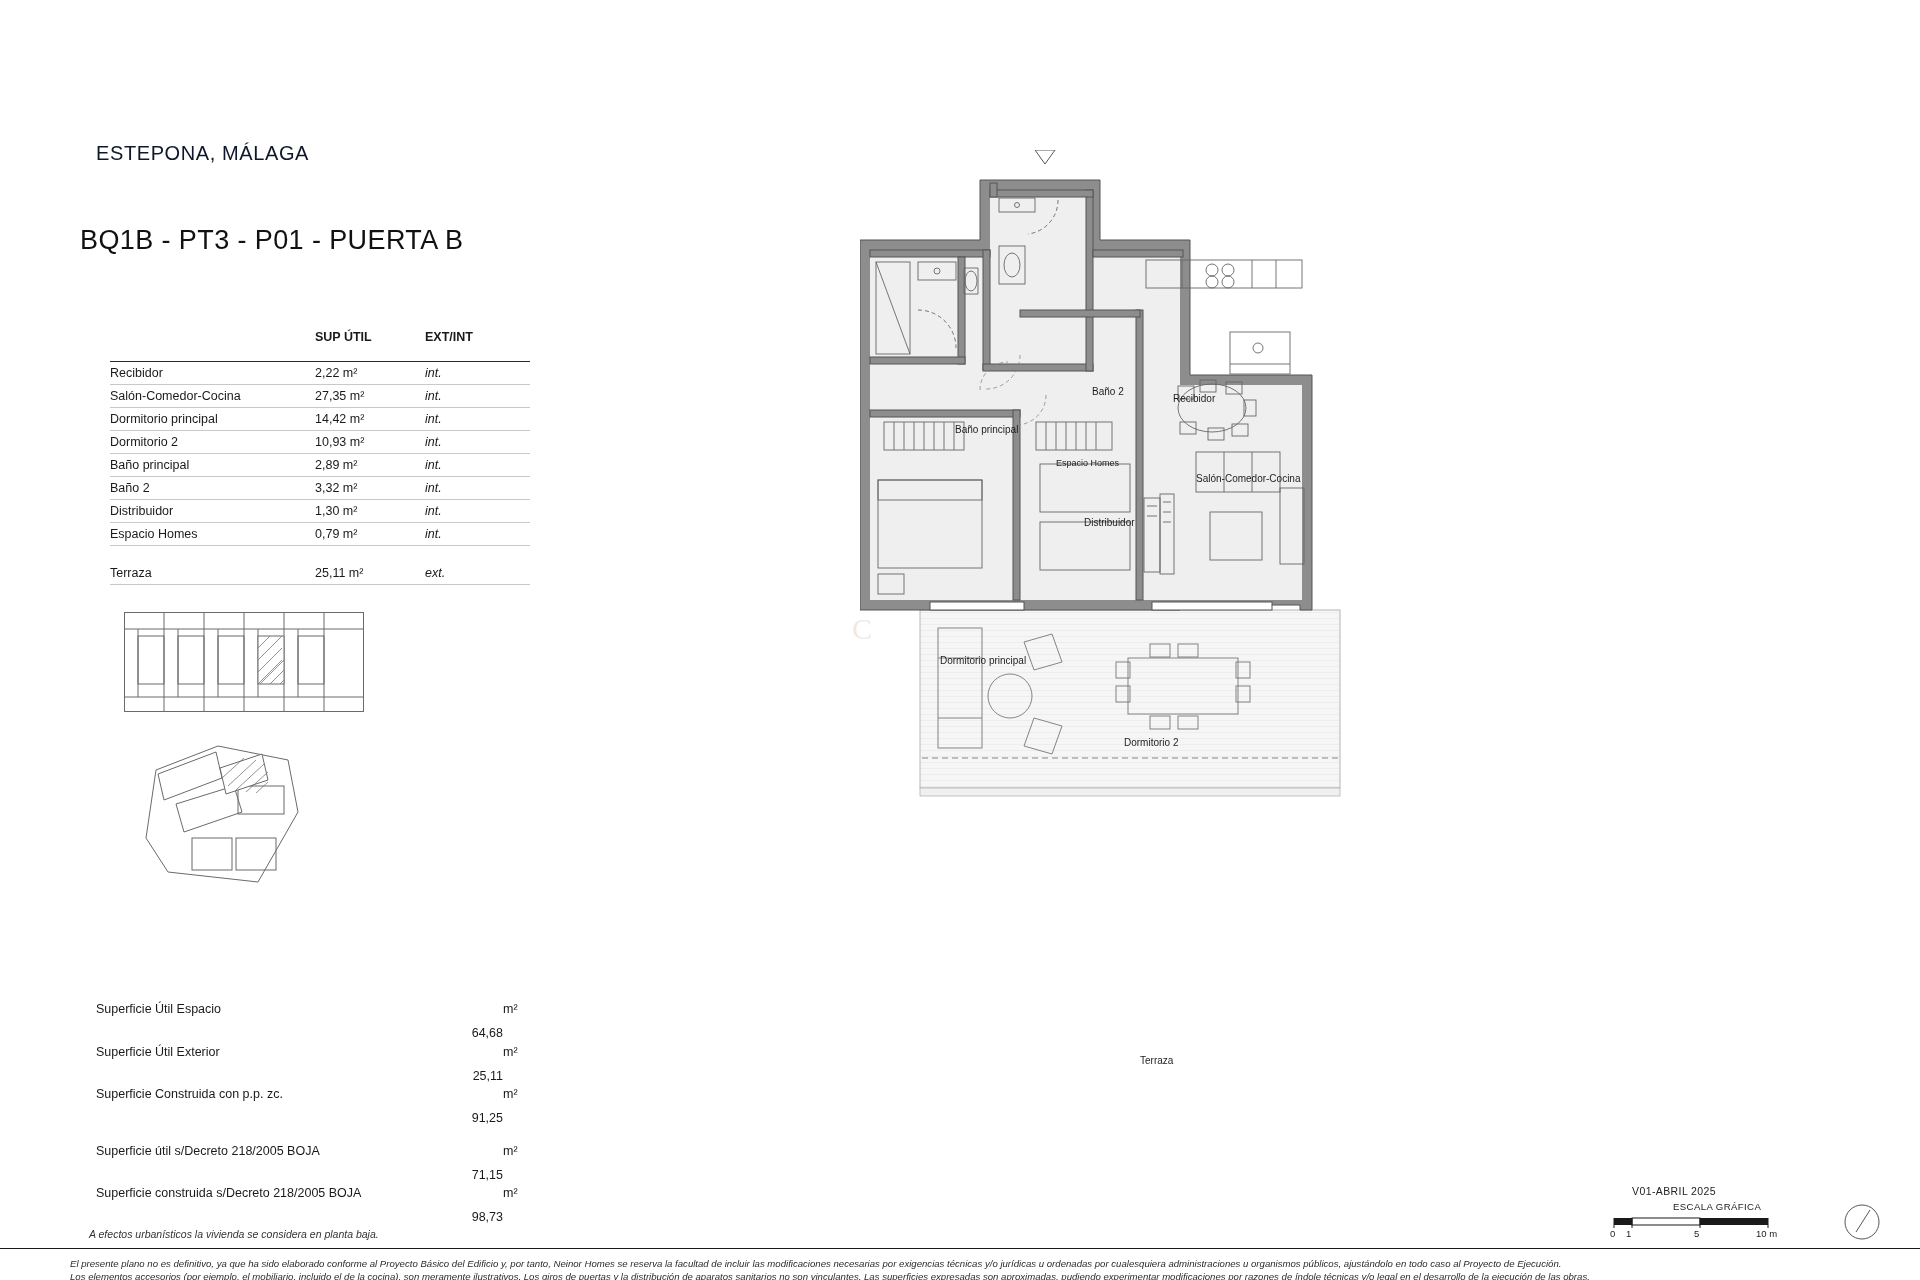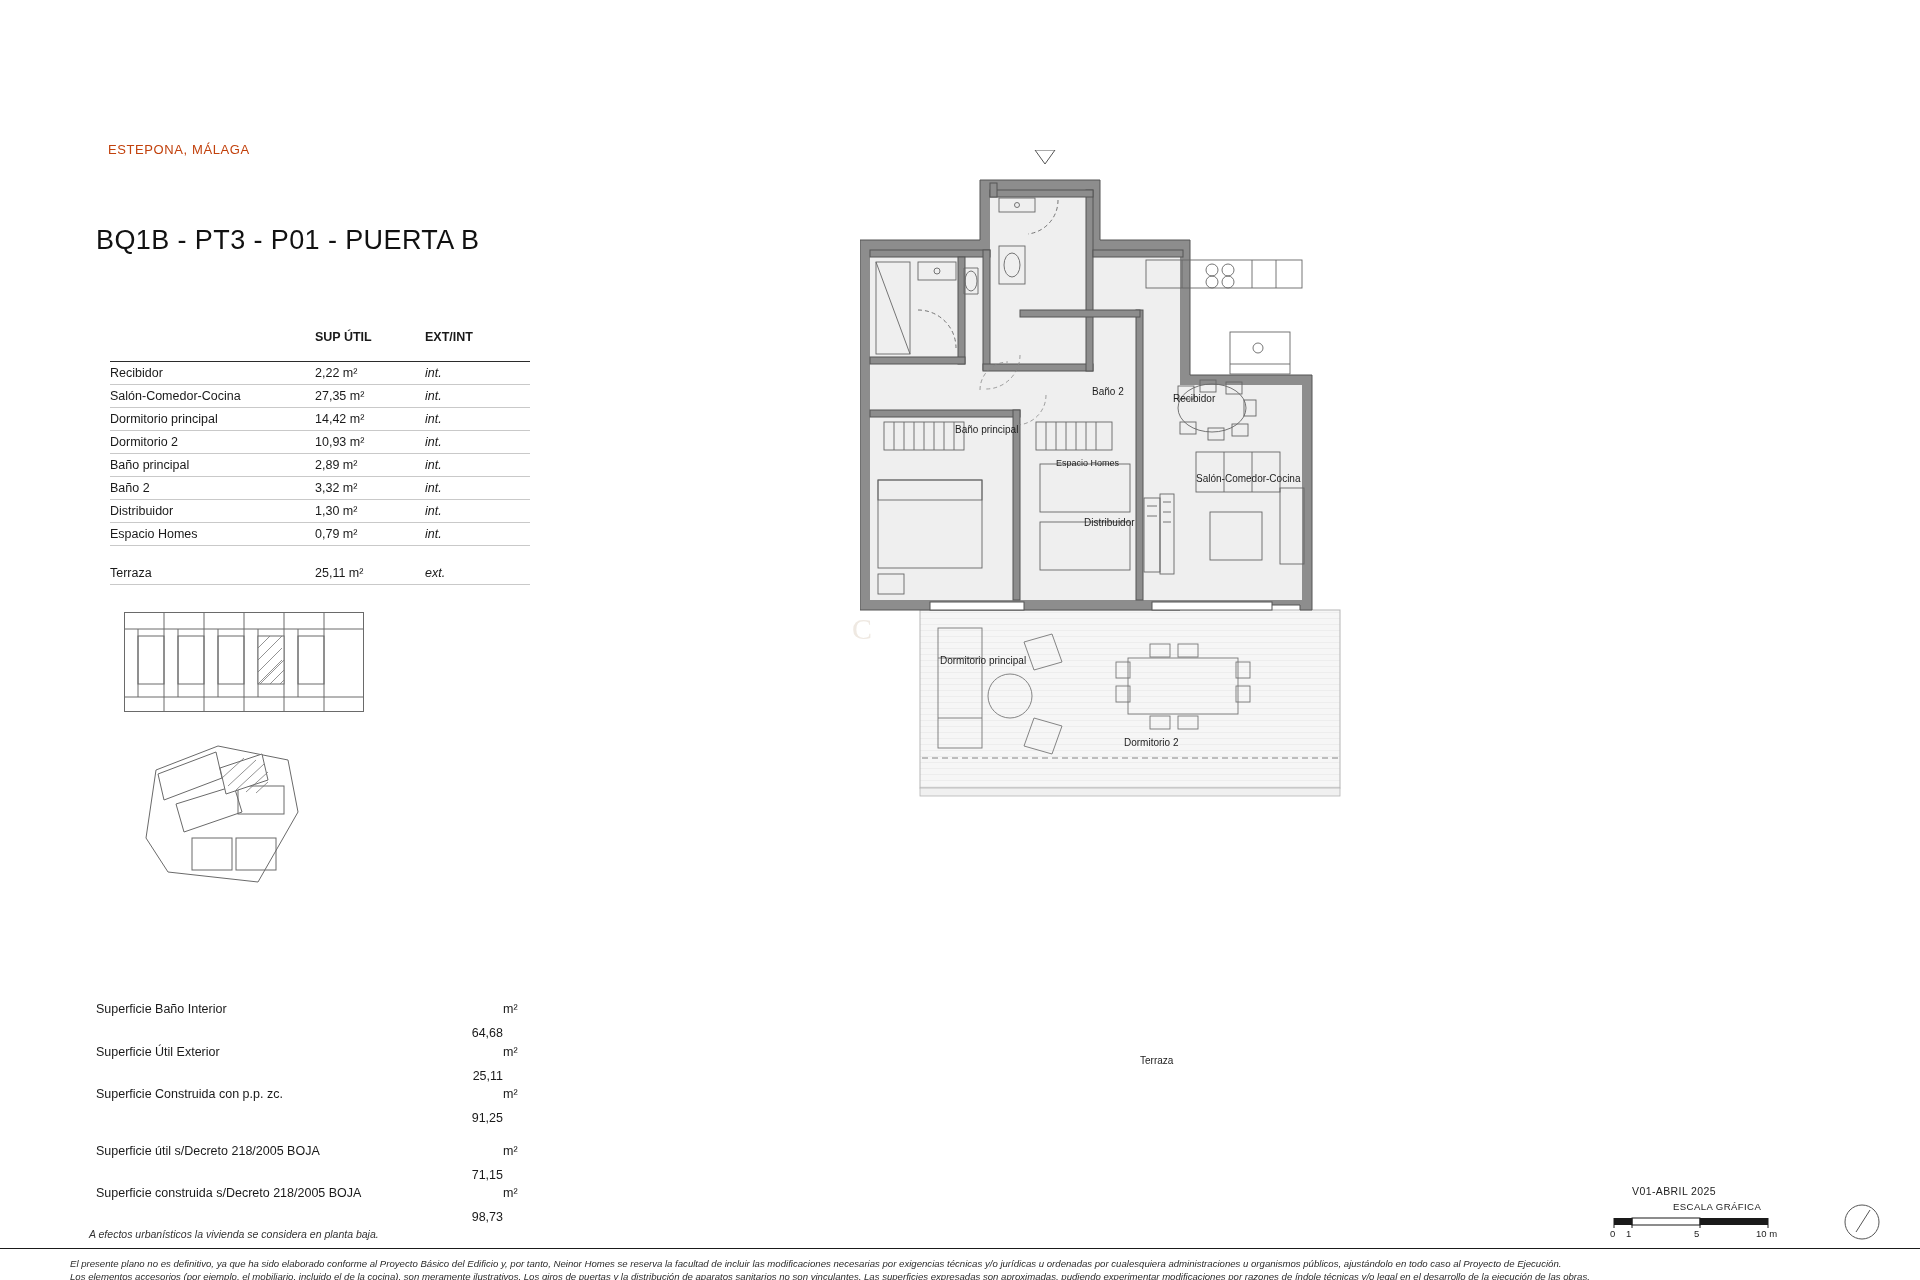--- a/index.html
+++ b/index.html
@@ -14,28 +14,27 @@
     font-family: "Liberation Sans", sans-serif;
     color: #1a1a1a;
     overflow: hidden;
   }
 
   
   .location {
     position: absolute;
     left: 96px;
     top: 142px;
-    font-size: 13px;
+    font-size: 20px;
     letter-spacing: 0.6px;
-    color: #c2410c;
-    margin-left: 12px;
+    color: #0f172a;
   }
   .main-title {
     position: absolute;
-    left: 96px;
+    left: 80px;
     top: 225px;
     font-size: 27px;
     letter-spacing: 0.4px;
     color: #111;
   }
 
   
   .areas {
     position: absolute;
     left: 110px;
@@ -300,21 +299,21 @@
         <line x1="98" y1="48" x2="126" y2="22"></line>
         <line x1="108" y1="50" x2="130" y2="30"></line>
         <line x1="118" y1="51" x2="130" y2="40"></line>
       </g>
     </g>
   </svg>
 </div>
 
 <div class="summary">
   <div class="summary-row">
-    <div class="s0">Superficie Baño Interior</div>
+    <div class="s0">Superficie Útil Espacio</div>
     <div class="s1">64,68</div>
     <div class="s2">m²</div>
   </div>
   <div class="summary-row">
     <div class="s0">Superficie Útil Exterior</div>
     <div class="s1">25,11</div>
     <div class="s2">m²</div>
   </div>
   <div class="summary-row">
     <div class="s0">Superficie Construida con p.p. zc.</div>

